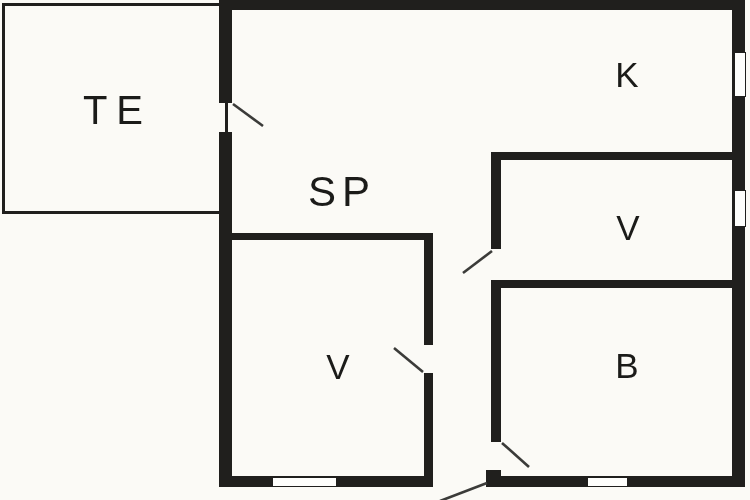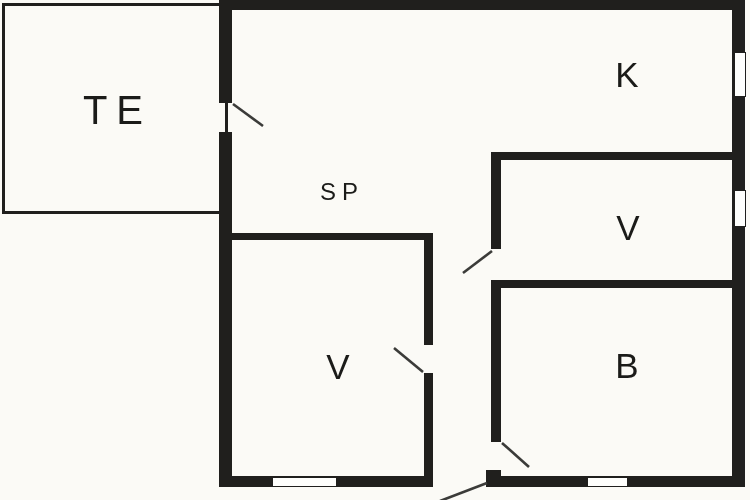--- a/index.html
+++ b/index.html
@@ -75,18 +75,18 @@
   <svg class="swing-svg" width="750" height="500" viewBox="0 0 750 500">
     <line x1="233" y1="104" x2="263" y2="126" stroke="#3b3b39" stroke-width="2.6"></line>
     <line x1="492" y1="251" x2="463" y2="273" stroke="#3b3b39" stroke-width="2.6"></line>
     <line x1="423" y1="372" x2="394" y2="348" stroke="#3b3b39" stroke-width="2.6"></line>
     <line x1="502" y1="443" x2="529" y2="467" stroke="#3b3b39" stroke-width="2.6"></line>
     <line x1="487" y1="483" x2="440" y2="501" stroke="#3b3b39" stroke-width="2.6"></line>
   </svg>
 
   <span class="room-label" style="left:113px;top:110px;font-size:40px;letter-spacing:9px;padding-left:9px;">TE</span>
   <span class="room-label" style="left:627px;top:74px;font-size:35px;">K</span>
-  <span class="room-label" style="left:339px;top:192px;font-size:24px;letter-spacing:6px;padding-left:6px;">SP</span>
+  <span class="room-label" style="left:339px;top:192px;font-size:42px;letter-spacing:6px;padding-left:6px;">SP</span>
   <span class="room-label" style="left:628px;top:227px;font-size:35px;">V</span>
   <span class="room-label" style="left:338px;top:366px;font-size:35px;">V</span>
   <span class="room-label" style="left:627px;top:365px;font-size:35px;">B</span>
 
 </div>
 
 </body></html>

